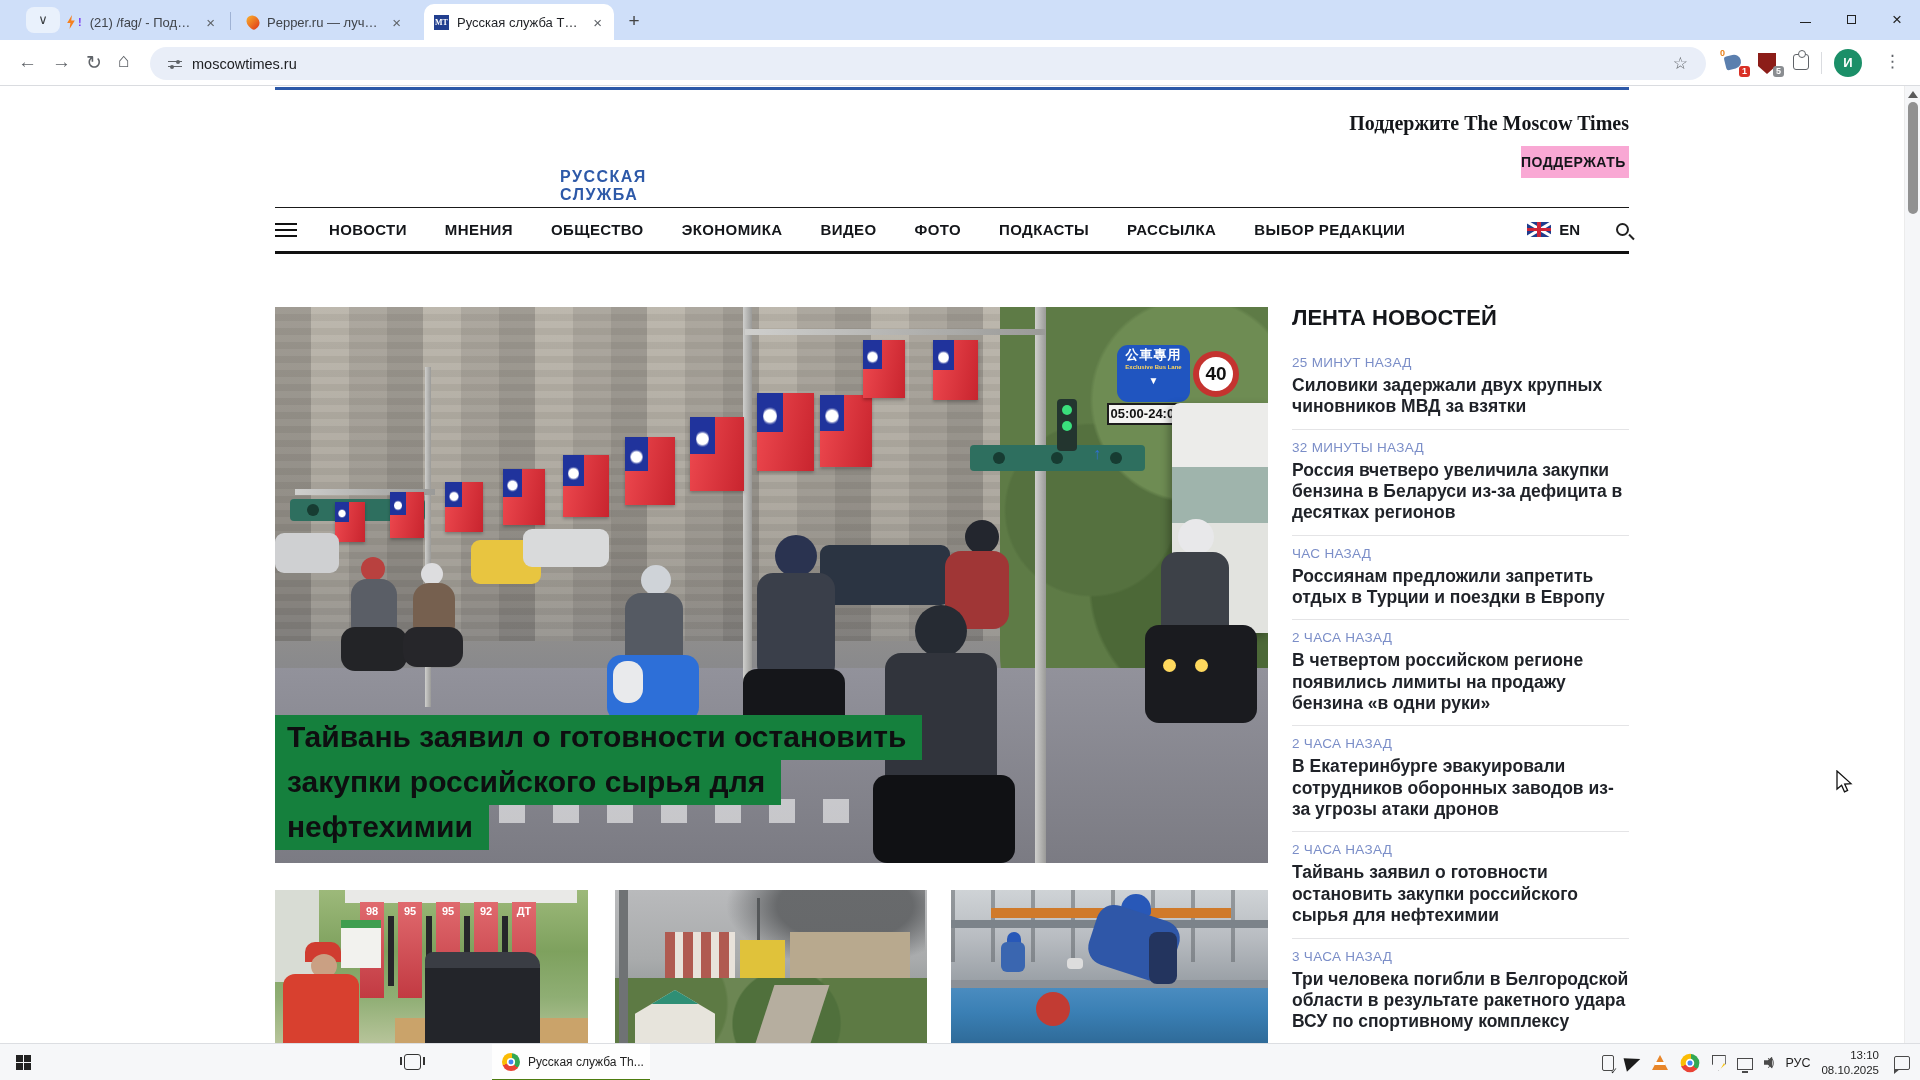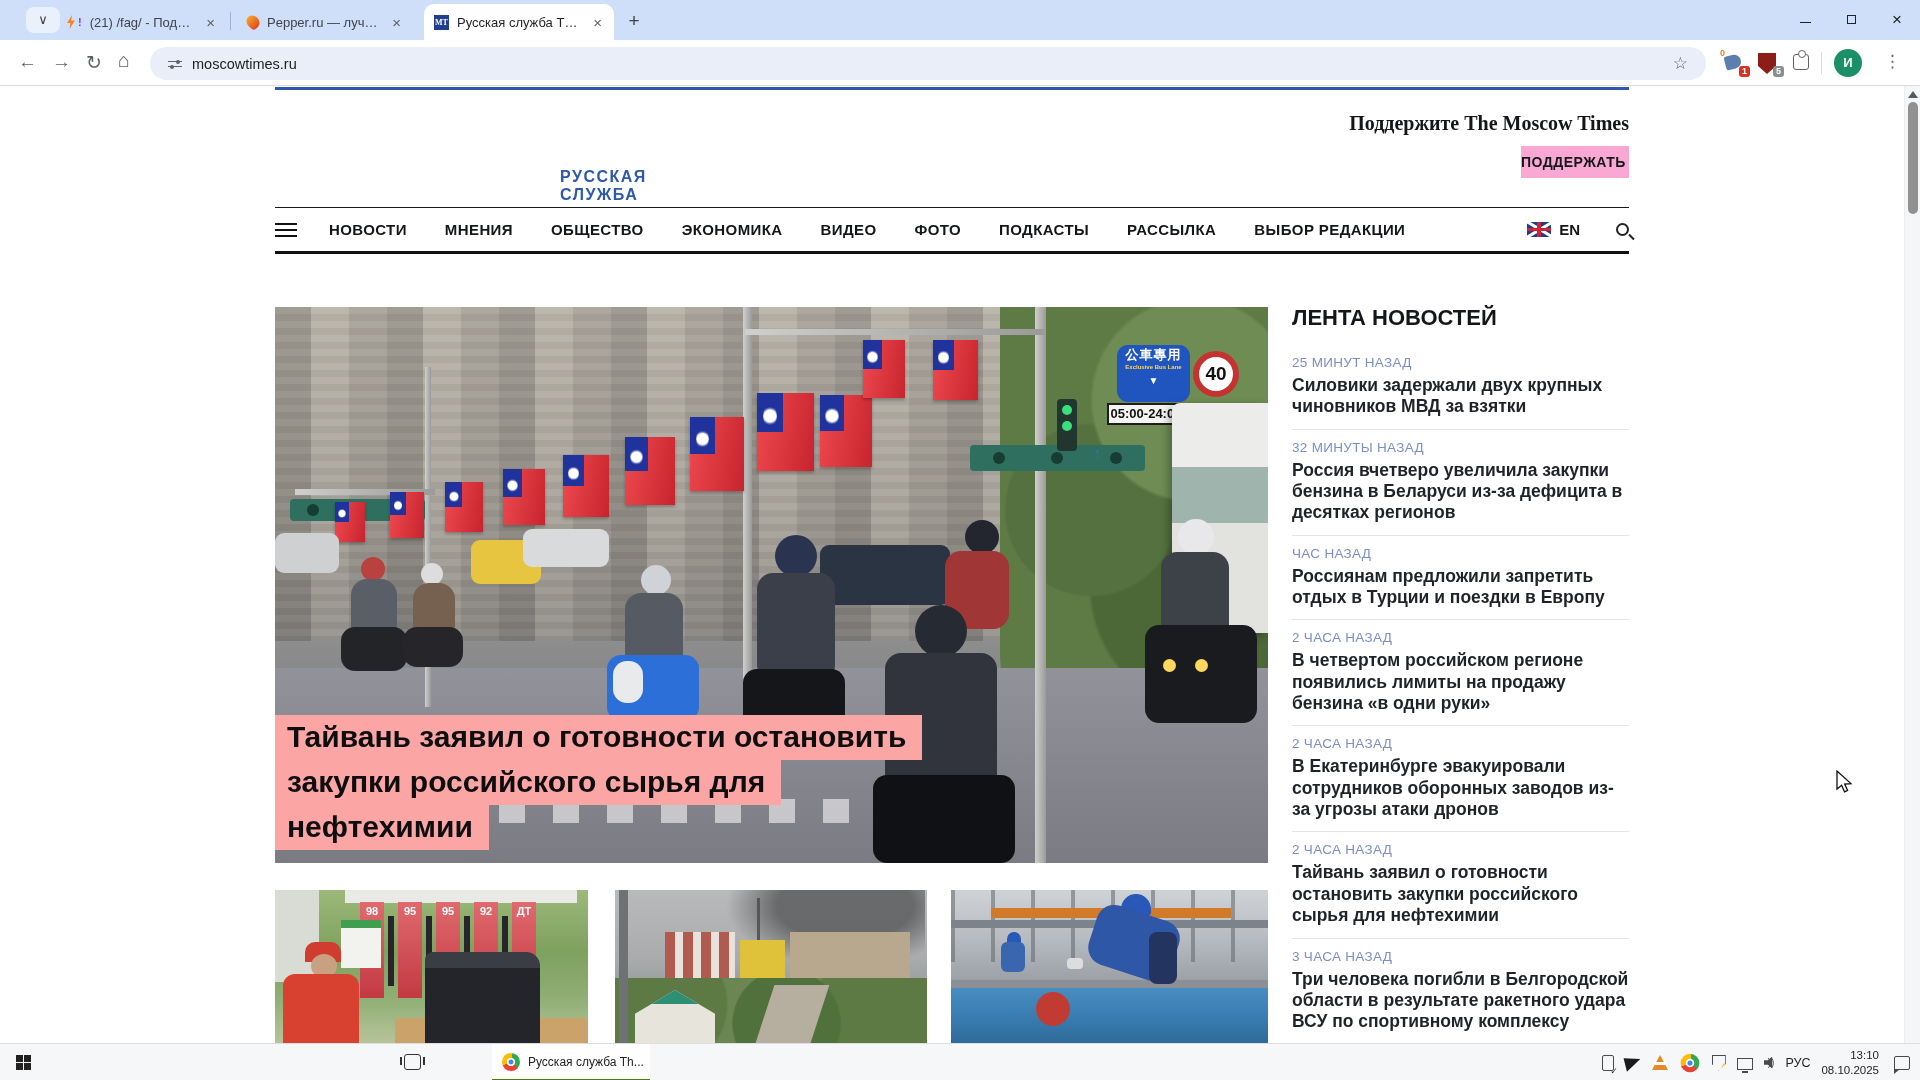--- a/index.html
+++ b/index.html
@@ -113,21 +113,21 @@
       border:6px solid #c4332f;font-size:19px;font-weight:bold;color:#111;text-align:center;line-height:34px;}
   .minisign{position:absolute;left:924px;top:100px;width:46px;height:15px;background:#dfdfdb;border:1px solid #999;}
   .uparrow{position:absolute;left:818px;top:138px;color:#2f6fd0;font-size:16px;font-weight:bold;}
   .bus{position:absolute;right:0;top:96px;width:96px;height:230px;border-radius:8px 0 0 8px;
       background:linear-gradient(180deg,#ececea 0 28%,#9fb4ac 28% 52%,#e2e3df 52% 100%);box-shadow:-3px 3px 8px rgba(0,0,0,.3);}
   .car{position:absolute;border-radius:9px;}
   .rh{position:absolute;border-radius:50%;}
   .rb{position:absolute;border-radius:16px;}
   .rk{position:absolute;border-radius:14px;}
   .hl{position:absolute;left:0;top:408px;}
-  .hl span{display:table;background:#fca5a5;color:#0e0e10;font-size:30px;font-weight:bold;
+  .hl span{display:table;background:#15803d;color:#0e0e10;font-size:30px;font-weight:bold;
       padding:7px 16px 8px 12px;line-height:1;}
 
   
   .feed{position:absolute;left:1292px;top:219px;width:337px;}
   .feed-h{font-size:22px;font-weight:bold;color:#14161a;margin-bottom:14px;}
   .feed-item{padding:10px 0 11px;border-bottom:1px solid #e4e4e6;}
   .feed-item:first-of-type{padding-top:0;}
   .feed-time{font-size:13.5px;color:#7b8ec8;letter-spacing:.3px;margin-bottom:5px;}
   .feed-title{font-size:17.5px;font-weight:bold;color:#1f2228;line-height:1.22;}
 

